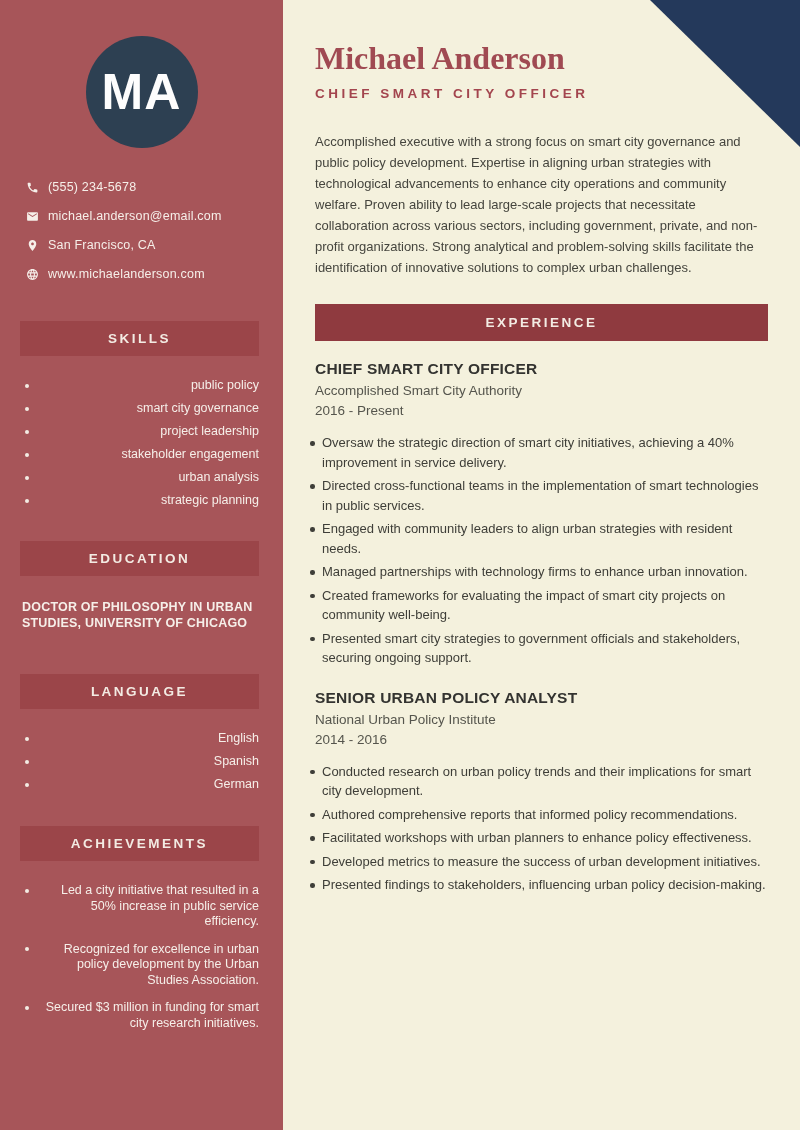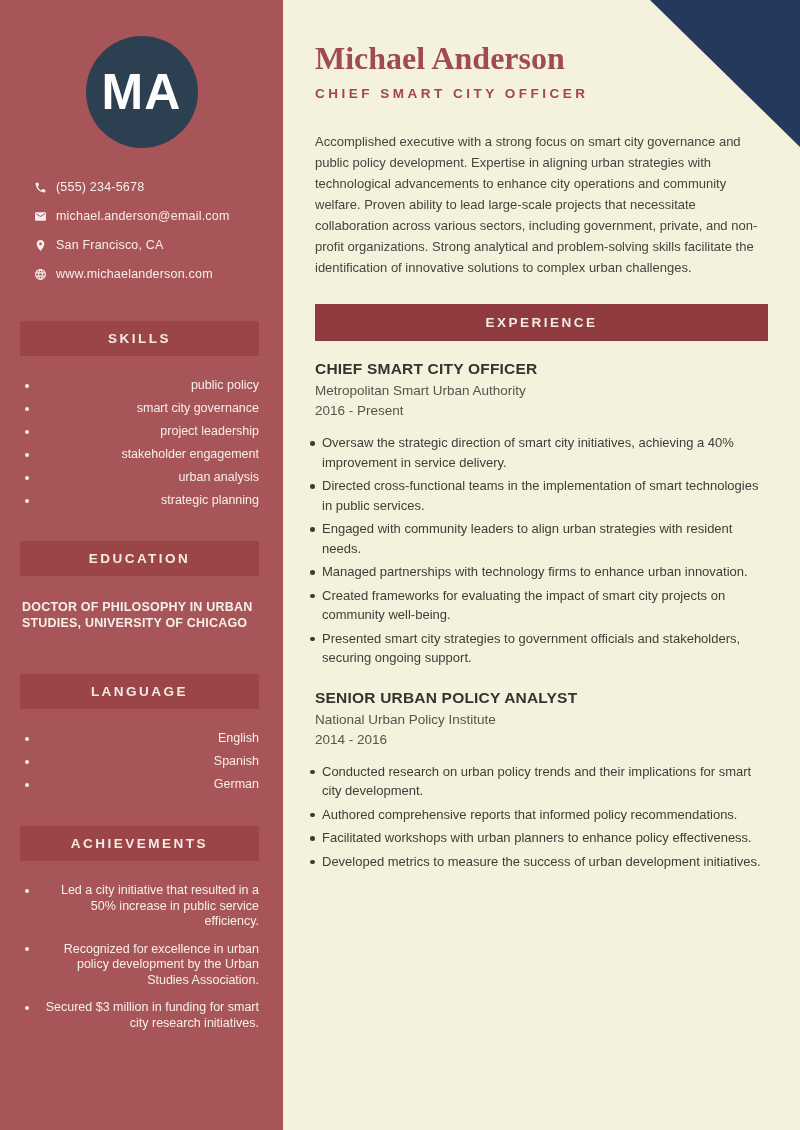--- a/index.html
+++ b/index.html
@@ -25,21 +25,21 @@
     background:var(--sidebar-bg,#a75559);
     color:#f6efe9;
   }
   .avatar {
     width:112px; height:112px; border-radius:50%;
     background:var(--avatar-bg,#2d4052);
     margin:36px auto 0;
     display:flex; align-items:center; justify-content:center;
     font-size:50px; font-weight:700; letter-spacing:1px; color:#fdfdfd;
   }
-  .contact { list-style:none; margin-top:32px; padding-left:34px; }
+  .contact { list-style:none; margin-top:32px; padding-left:26px; }
   .contact li { display:flex; align-items:center; height:14px; margin-bottom:15px; font-size:12.5px; letter-spacing:.2px; }
   .contact svg { width:13px; height:13px; margin-right:9px; flex:0 0 13px; fill:#f6efe9; }
 
   .side-banner {
     width:239px; height:35px; margin-left:20px;
     background:var(--side-banner-bg,#9b4549);
     display:flex; align-items:center; justify-content:center;
     font-weight:700; font-size:13.5px; letter-spacing:2.5px; color:#f3ebe3;
   }
   .banner-skills { margin-top:40px; }
@@ -167,21 +167,21 @@
     <h1 class="name">Michael Anderson</h1>
     <div class="role">CHIEF SMART CITY OFFICER</div>
     <p class="summary">Accomplished executive with a strong focus on smart city governance and public policy development. Expertise in aligning urban strategies with technological advancements to enhance city operations and community welfare. Proven ability to lead large-scale projects that necessitate collaboration across various sectors, including government, private, and non-profit organizations. Strong analytical and problem-solving skills facilitate the identification of innovative solutions to complex urban challenges.</p>
 
     <div class="exp-banner">
       <span>EXPERIENCE</span>
     </div>
 
     <section class="job">
       <h2 class="job-title">CHIEF SMART CITY OFFICER</h2>
-      <div class="job-company">Metropolitan Smart Urban Authority</div>
+      <div class="job-company">Accomplished Smart City Authority</div>
       <div class="job-dates">2016 - Present</div>
       <ul class="job-bullets">
 
       <li>Oversaw the strategic direction of smart city initiatives, achieving a 40% improvement in service delivery.</li>
           <li>Directed cross-functional teams in the implementation of smart technologies in public services.</li>
           <li>Engaged with community leaders to align urban strategies with resident needs.</li>
           <li>Managed partnerships with technology firms to enhance urban innovation.</li>
           <li>Created frameworks for evaluating the impact of smart city projects on community well-being.</li>
           <li>Presented smart city strategies to government officials and stakeholders, securing ongoing support.</li>
         </ul>
@@ -190,16 +190,17 @@
     <section class="job">
       <h2 class="job-title">SENIOR URBAN POLICY ANALYST</h2>
       <div class="job-company">National Urban Policy Institute</div>
       <div class="job-dates">2014 - 2016</div>
       <ul class="job-bullets">
 
       <li>Conducted research on urban policy trends and their implications for smart city development.</li>
           <li>Authored comprehensive reports that informed policy recommendations.</li>
           <li>Facilitated workshops with urban planners to enhance policy effectiveness.</li>
           <li>Developed metrics to measure the success of urban development initiatives.</li>
+          <li>Presented findings to stakeholders, influencing urban policy decision-making.</li>
         </ul>
     </section>
   </main>
 </div>
 
 </body></html>

